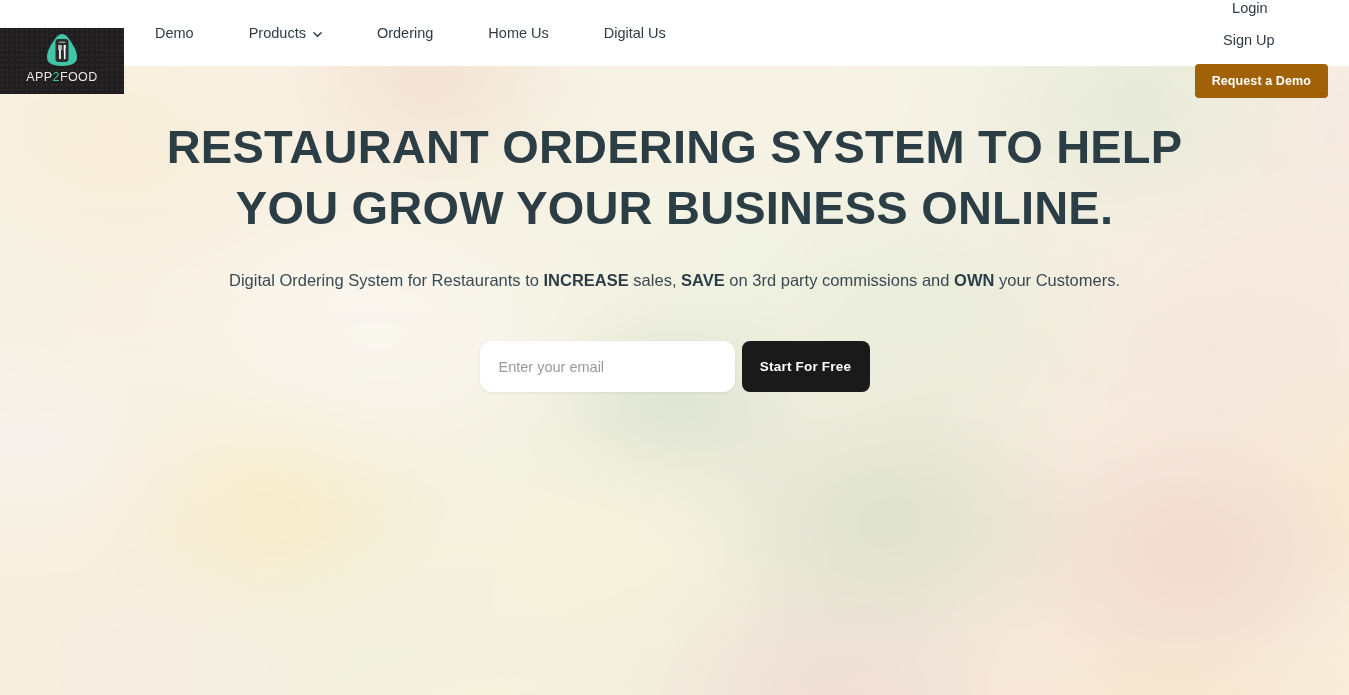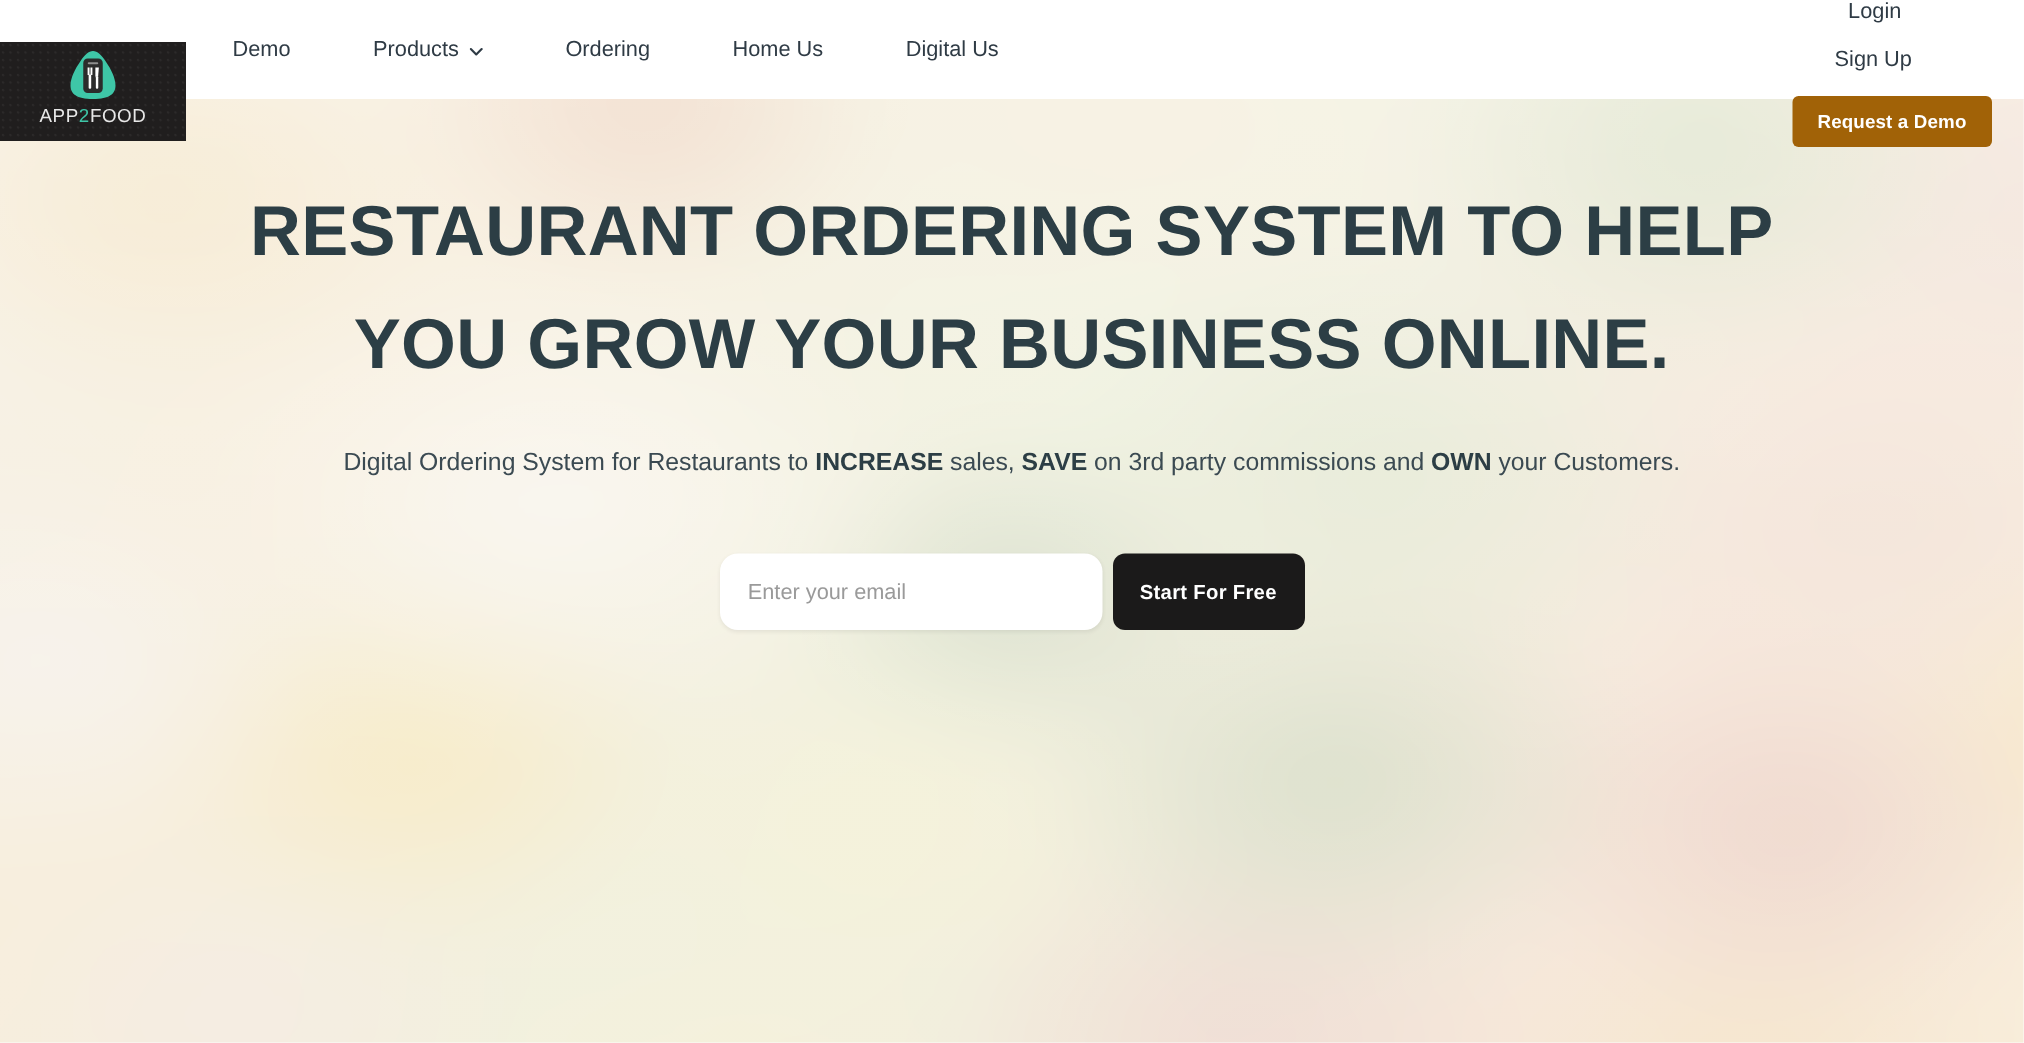--- a/index.html
+++ b/index.html
@@ -180,21 +180,21 @@
     display: flex;
     flex-direction: column;
     align-items: center;
   }
 
   .headline {
     margin-top: 50px;
     width: 1020px;
     text-align: center;
     font-size: 47px;
-    line-height: 75px;
+    line-height: 61px;
     font-weight: bold;
     color: #2c3e45;
     letter-spacing: 0.2px;
     text-transform: uppercase;
   }
 
   .subhead {
     margin-top: 30px;
     width: 960px;
     text-align: center;

